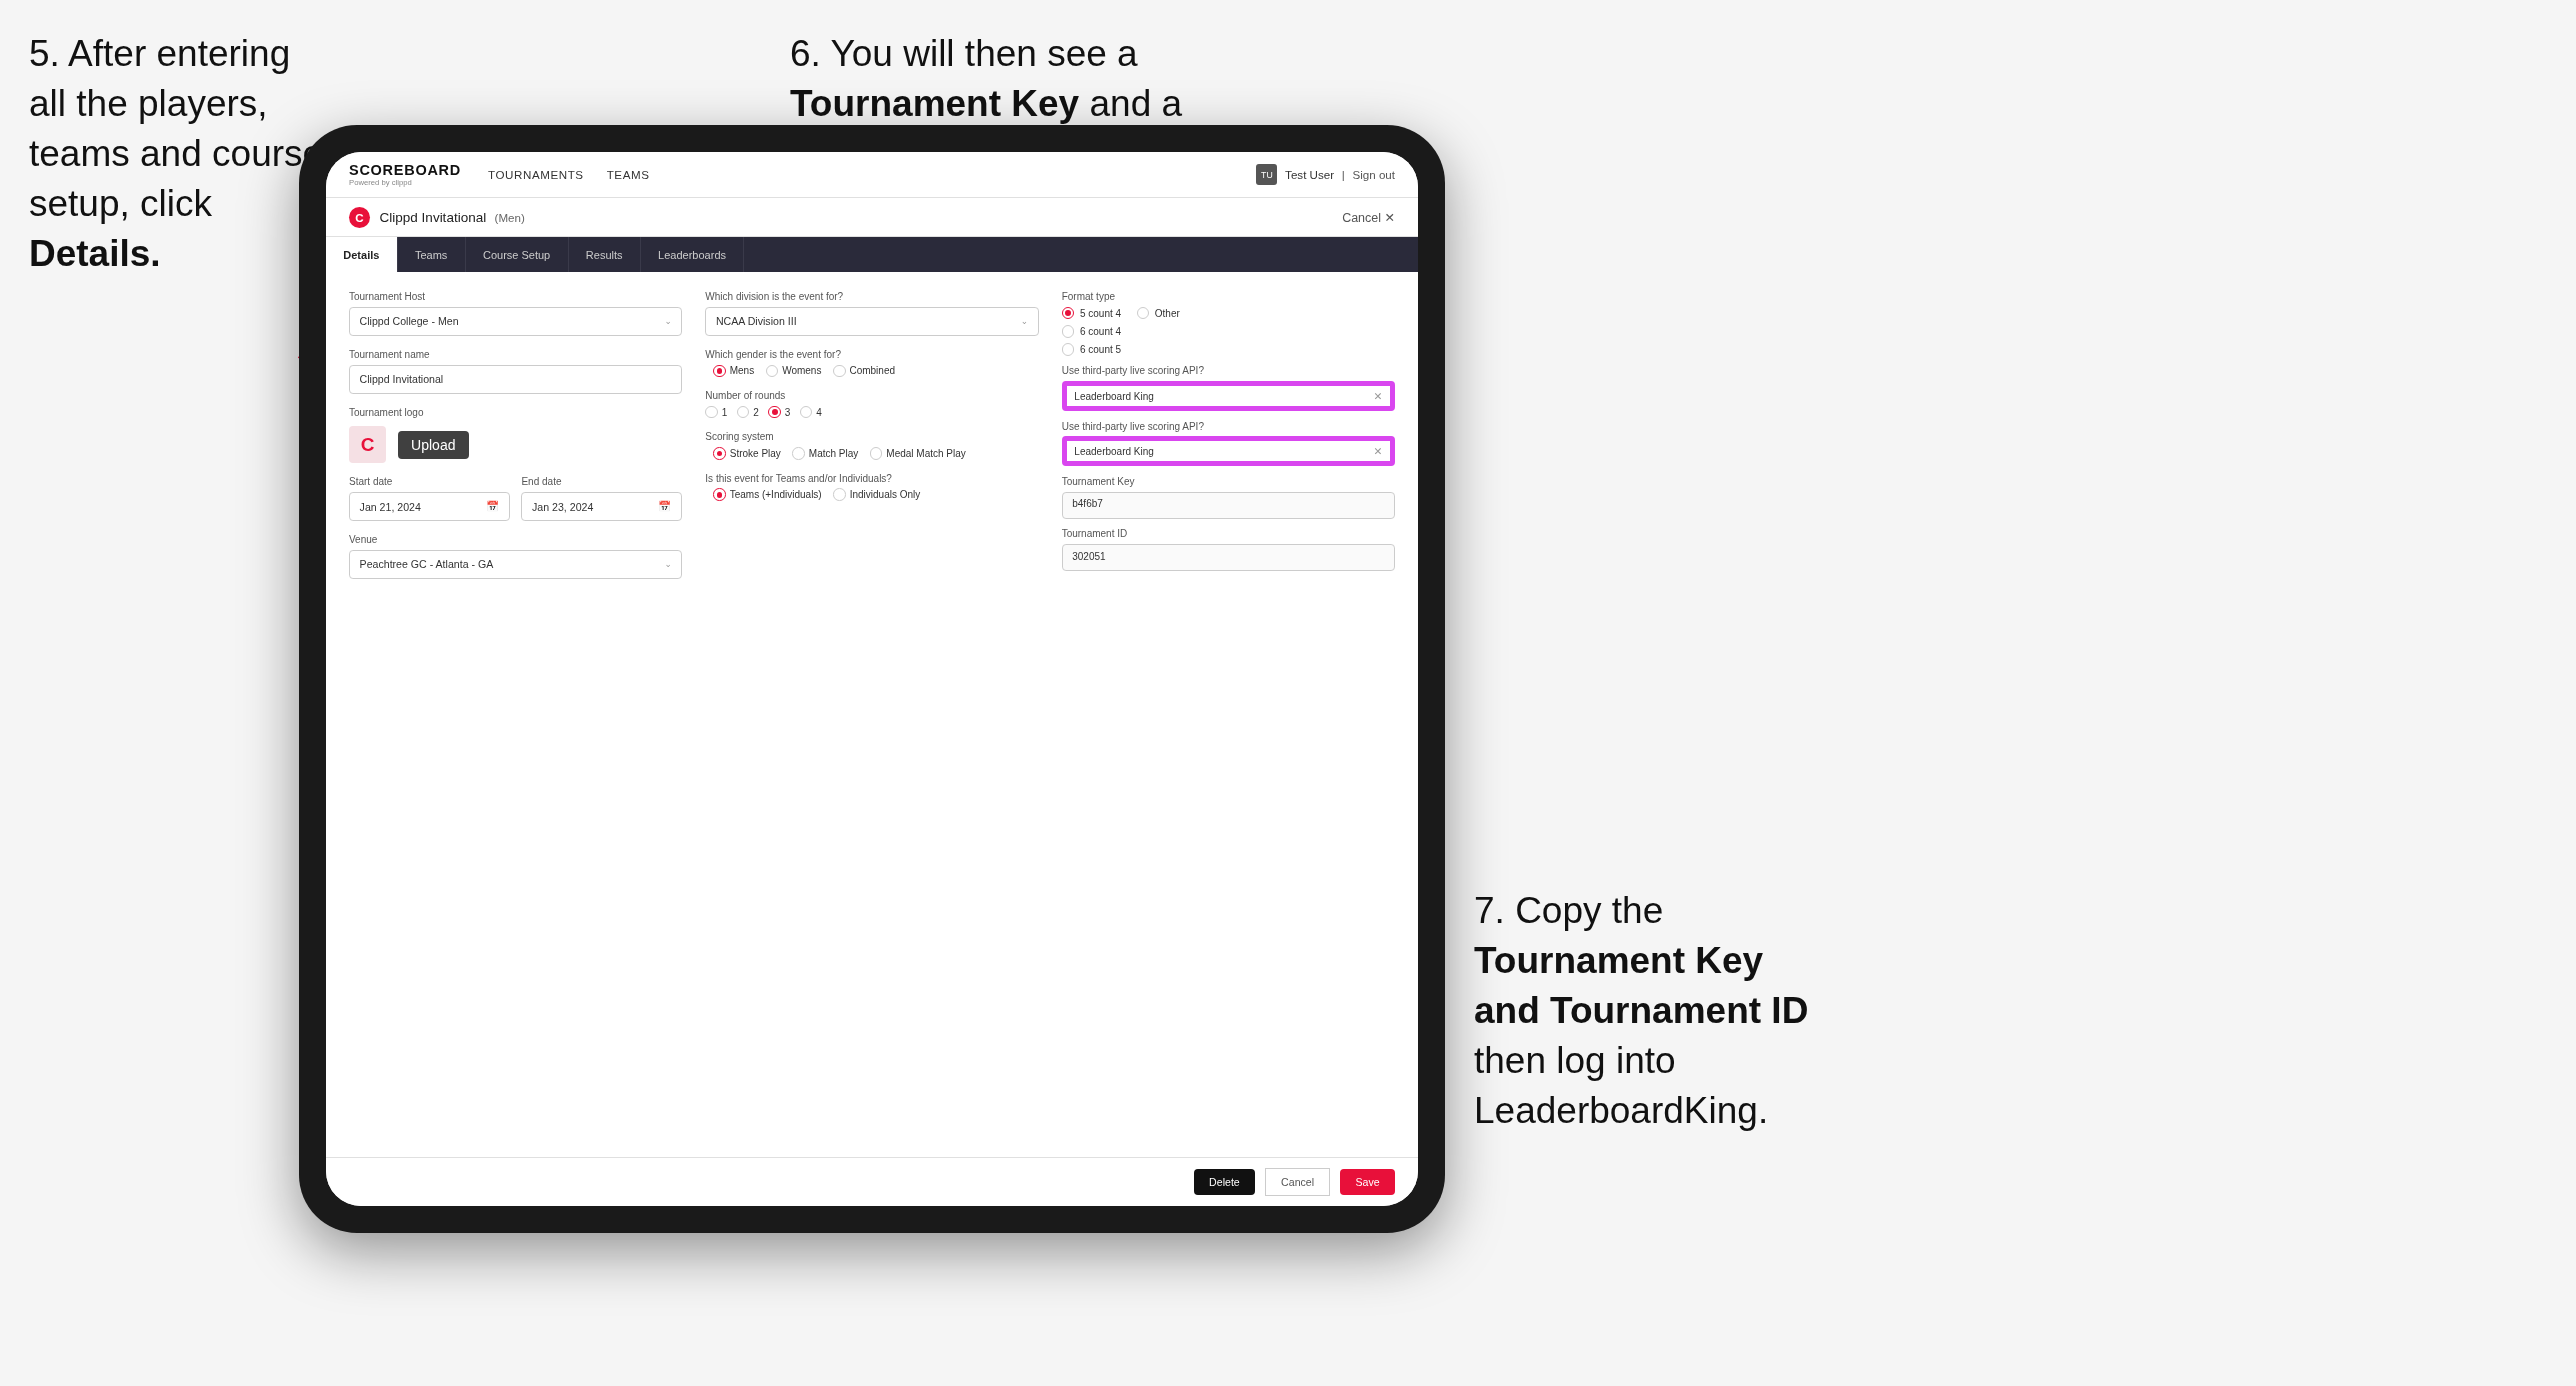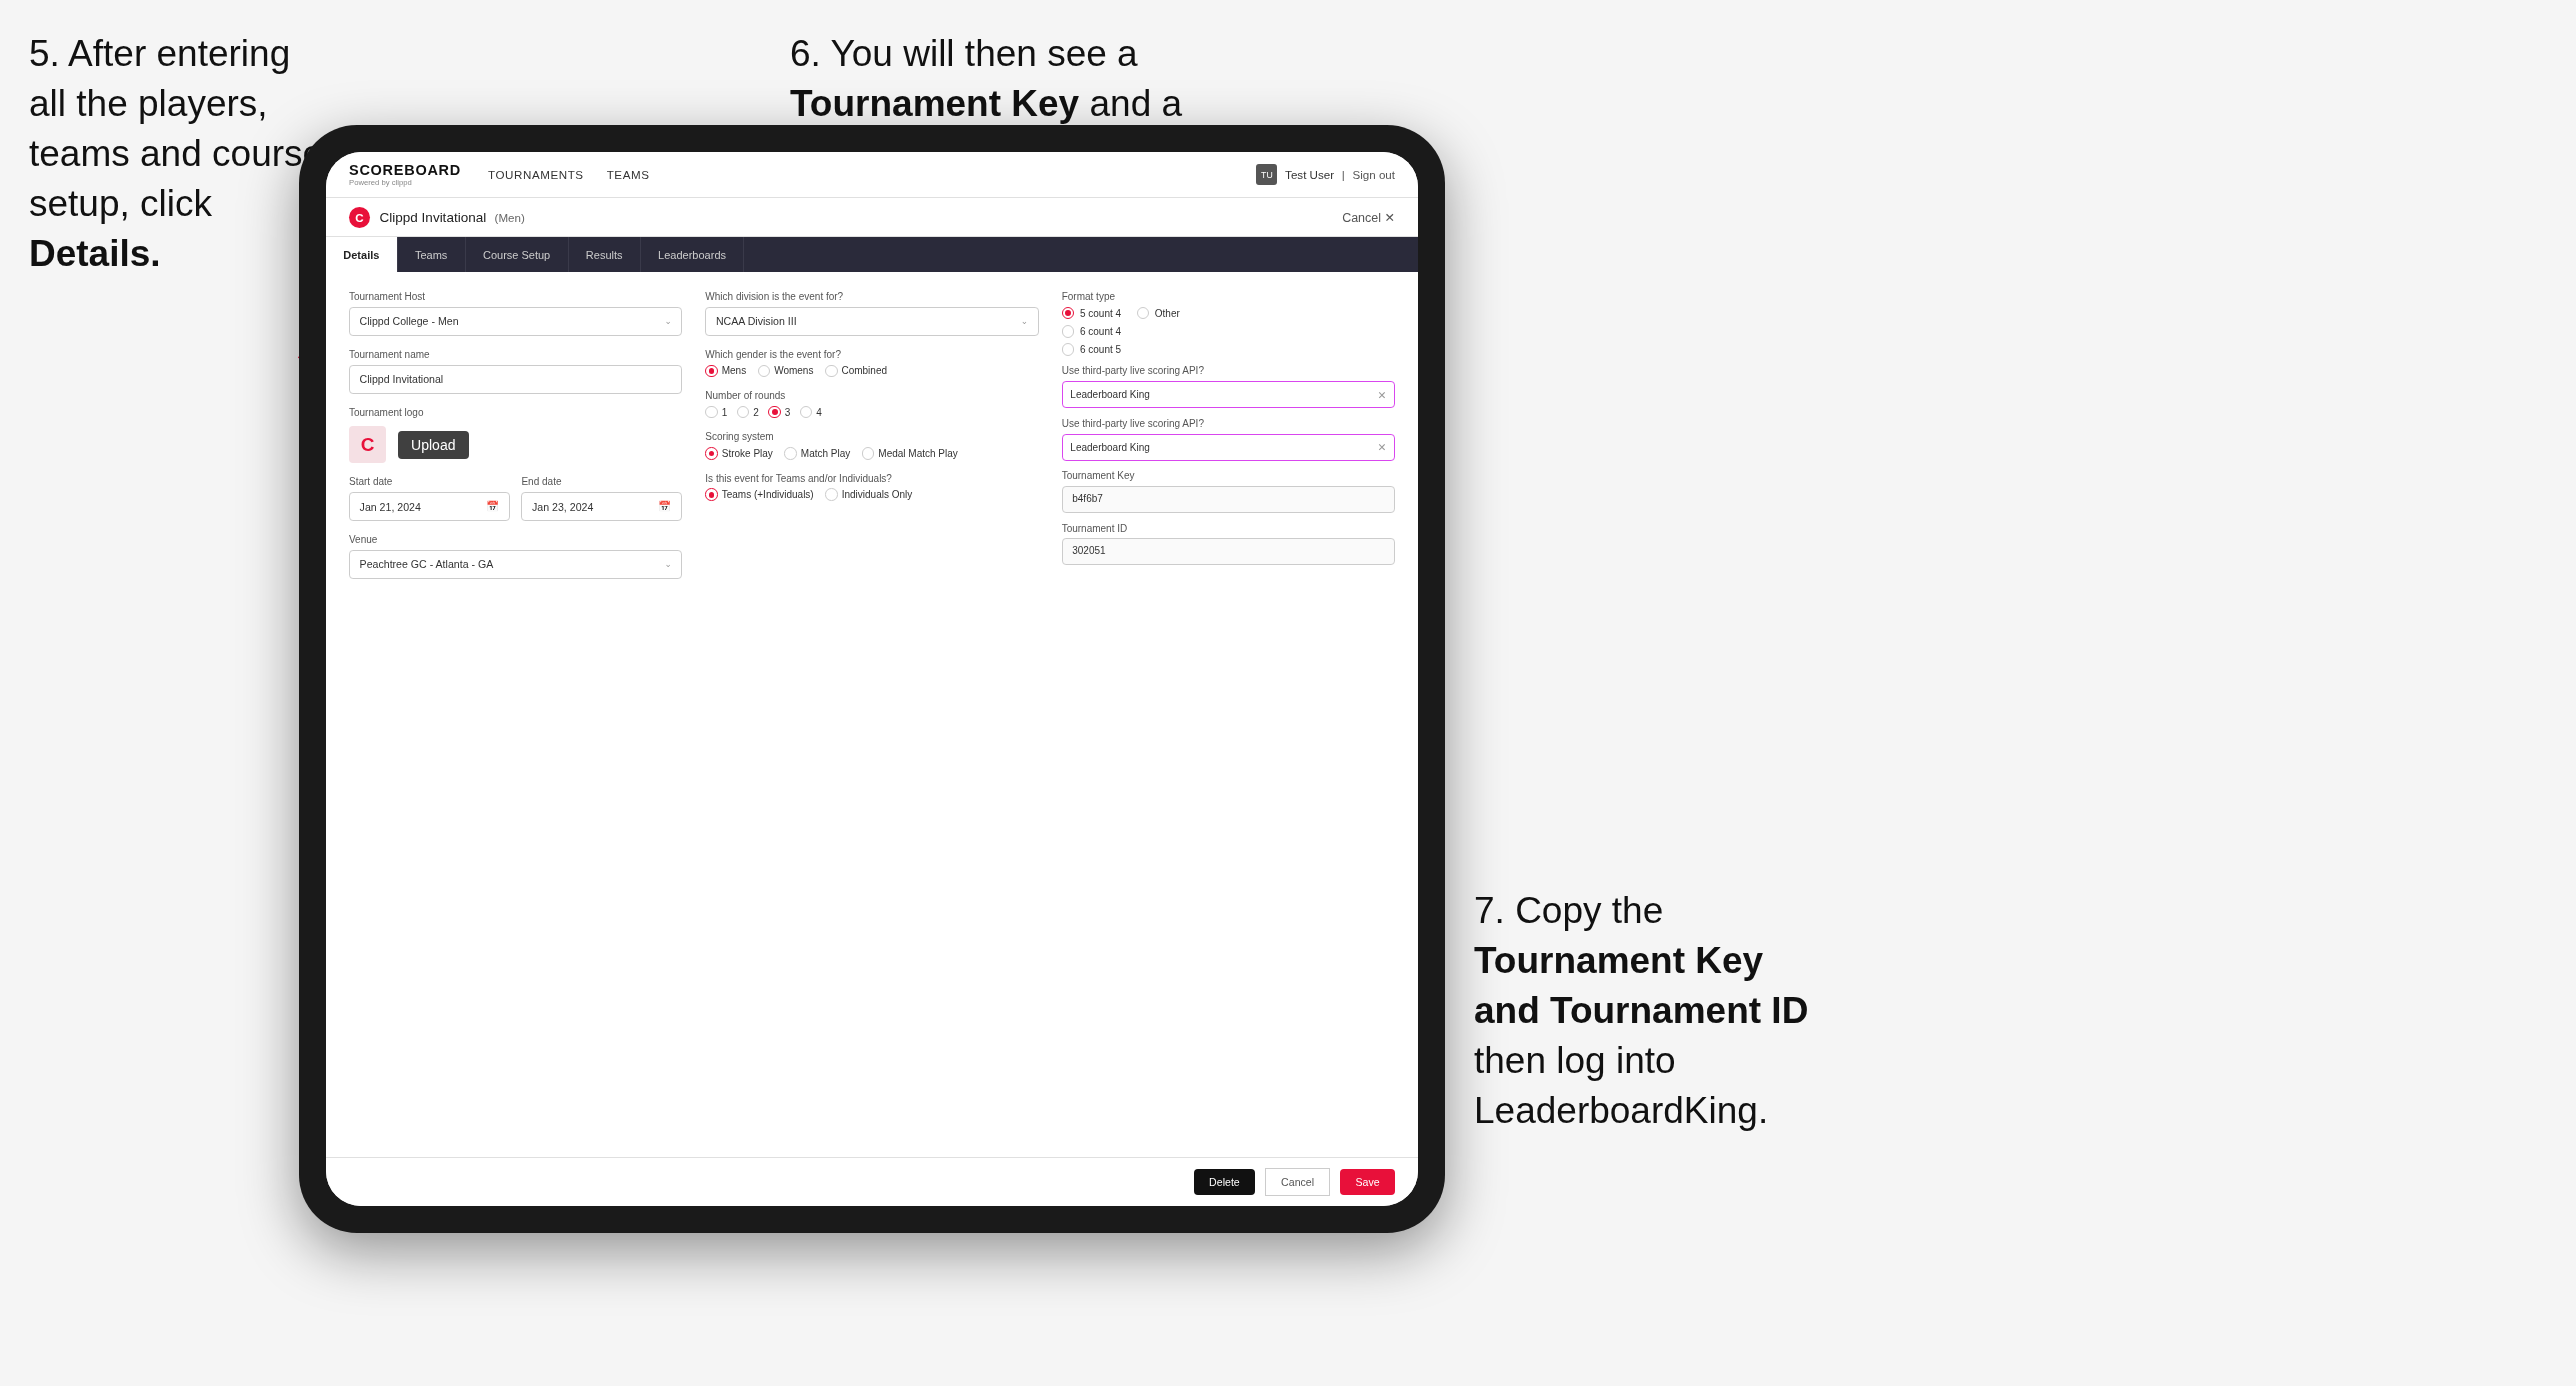--- a/index.html
+++ b/index.html
@@ -268,20 +268,21 @@
       display: grid;
       grid-template-columns: 1fr 1fr;
       gap: 11.6px;
     }
 
     .radio-group {
       display: flex;
       align-items: center;
       gap: 11.6px;
       flex-wrap: wrap;
+      margin-left: 8px;
     }
     .radio-item {
       display: flex;
       align-items: center;
       gap: 3.9px;
       font-size: 10px;
       color: #333;
     }
     .radio-circle {
       width: 12.5px;
@@ -323,21 +324,21 @@
     }
     .format-item {
       display: flex;
       align-items: center;
       gap: 5.8px;
       font-size: 10px;
       color: #333;
     }
 
     .tag-input {
-      border: 1px solid #d946ef;
+      border: 5px solid #d946ef;
       border-radius: 3.9px;
       padding: 3.9px 7.7px;
       font-size: 10px;
       min-height: 27px;
       display: flex;
       align-items: center;
       justify-content: space-between;
     }
     .tag-value {
       color: #333;

